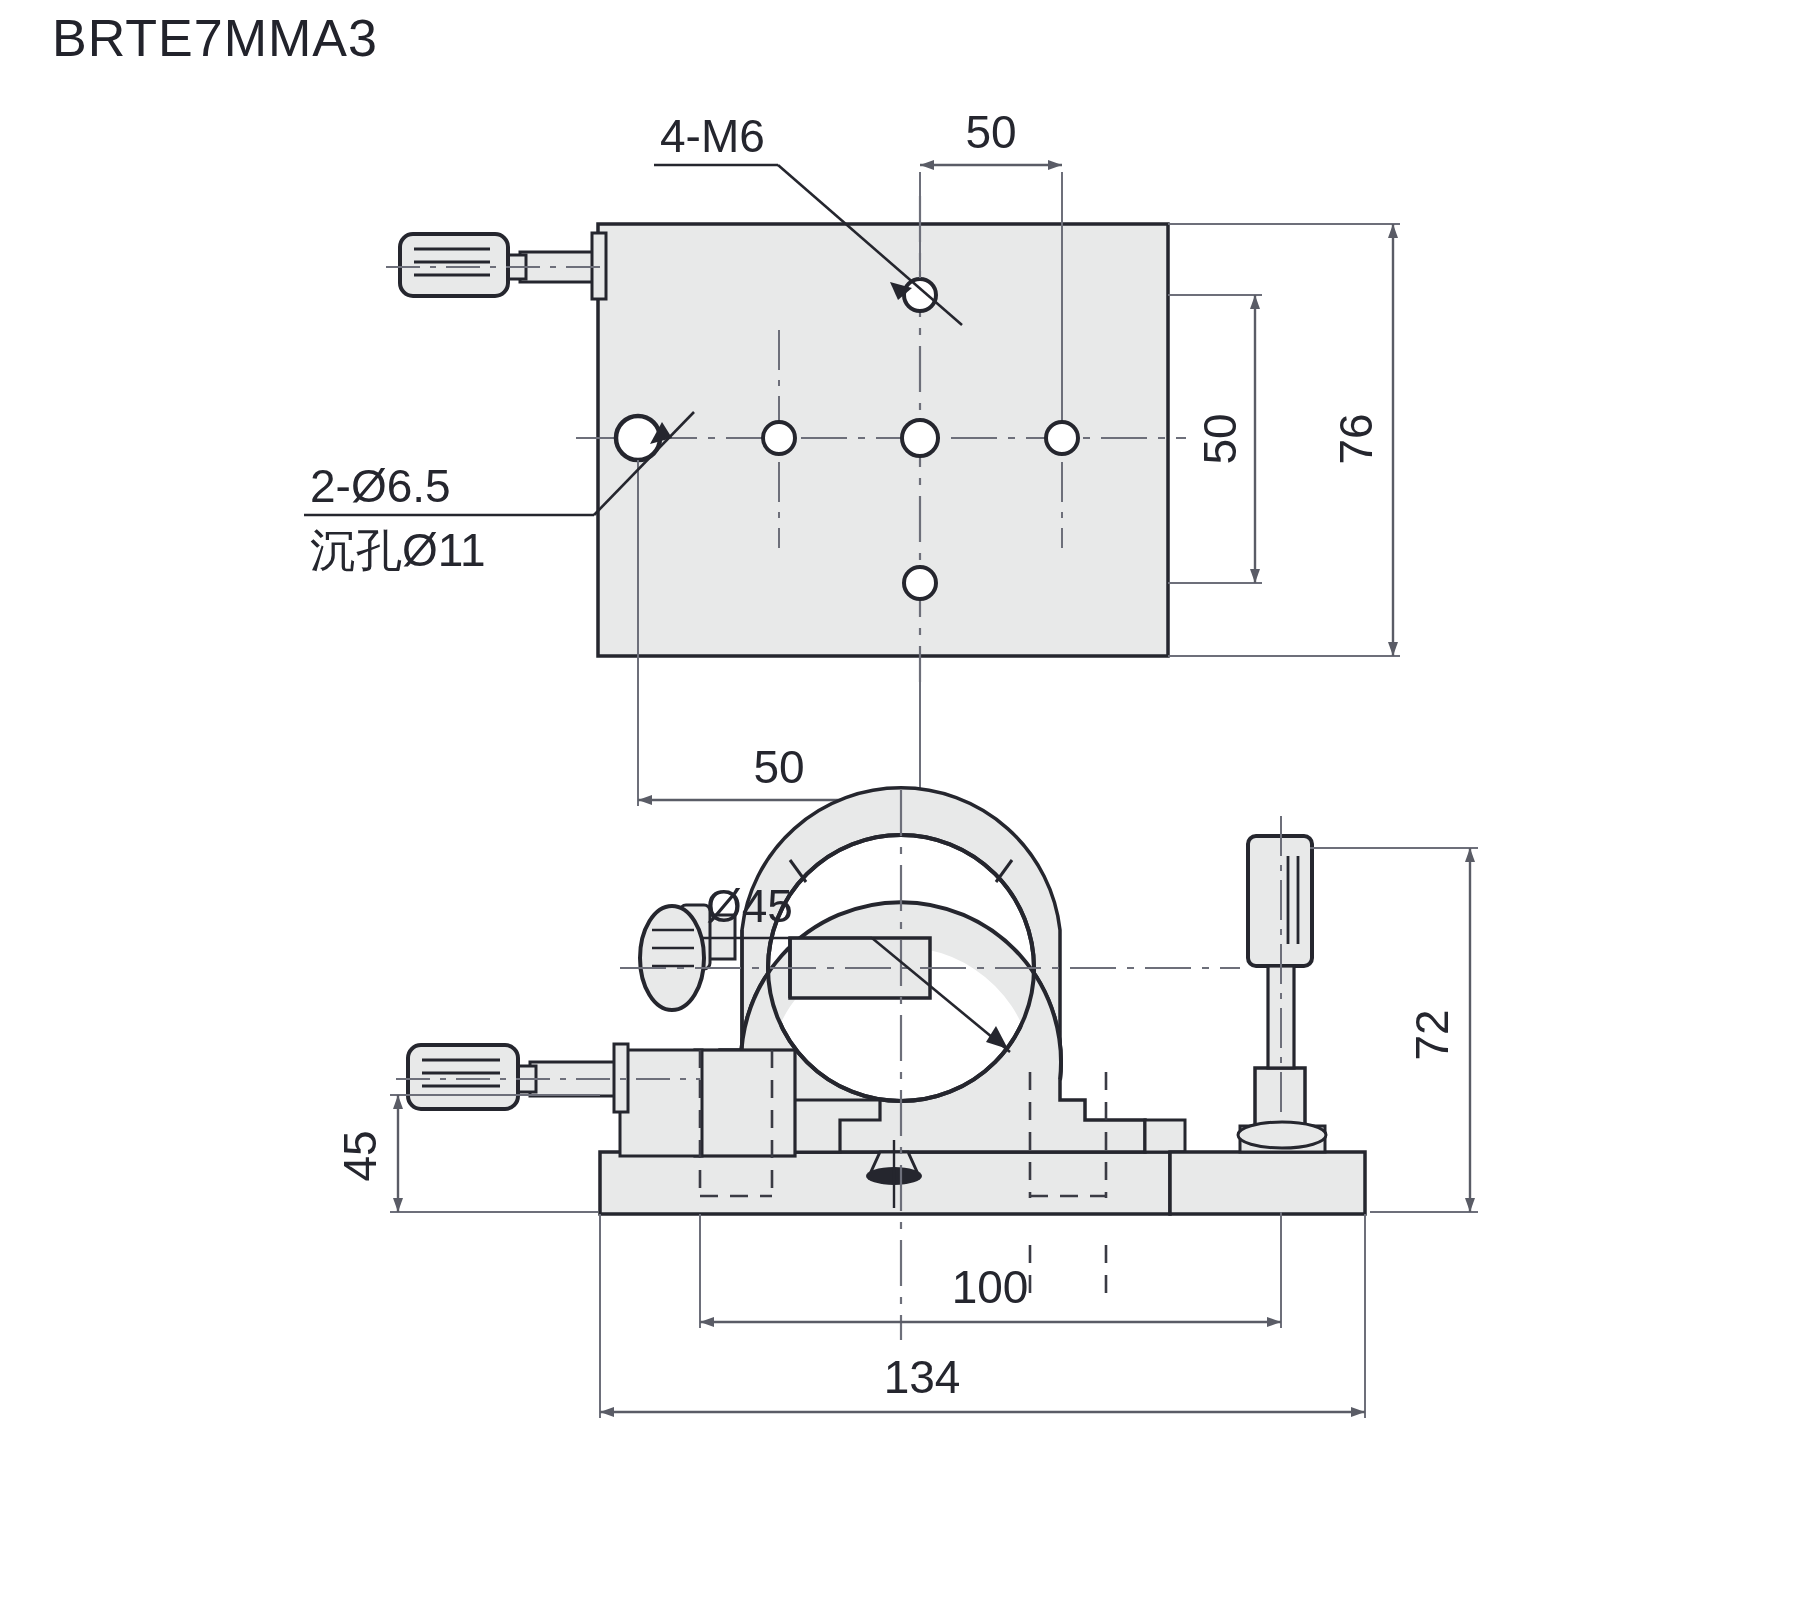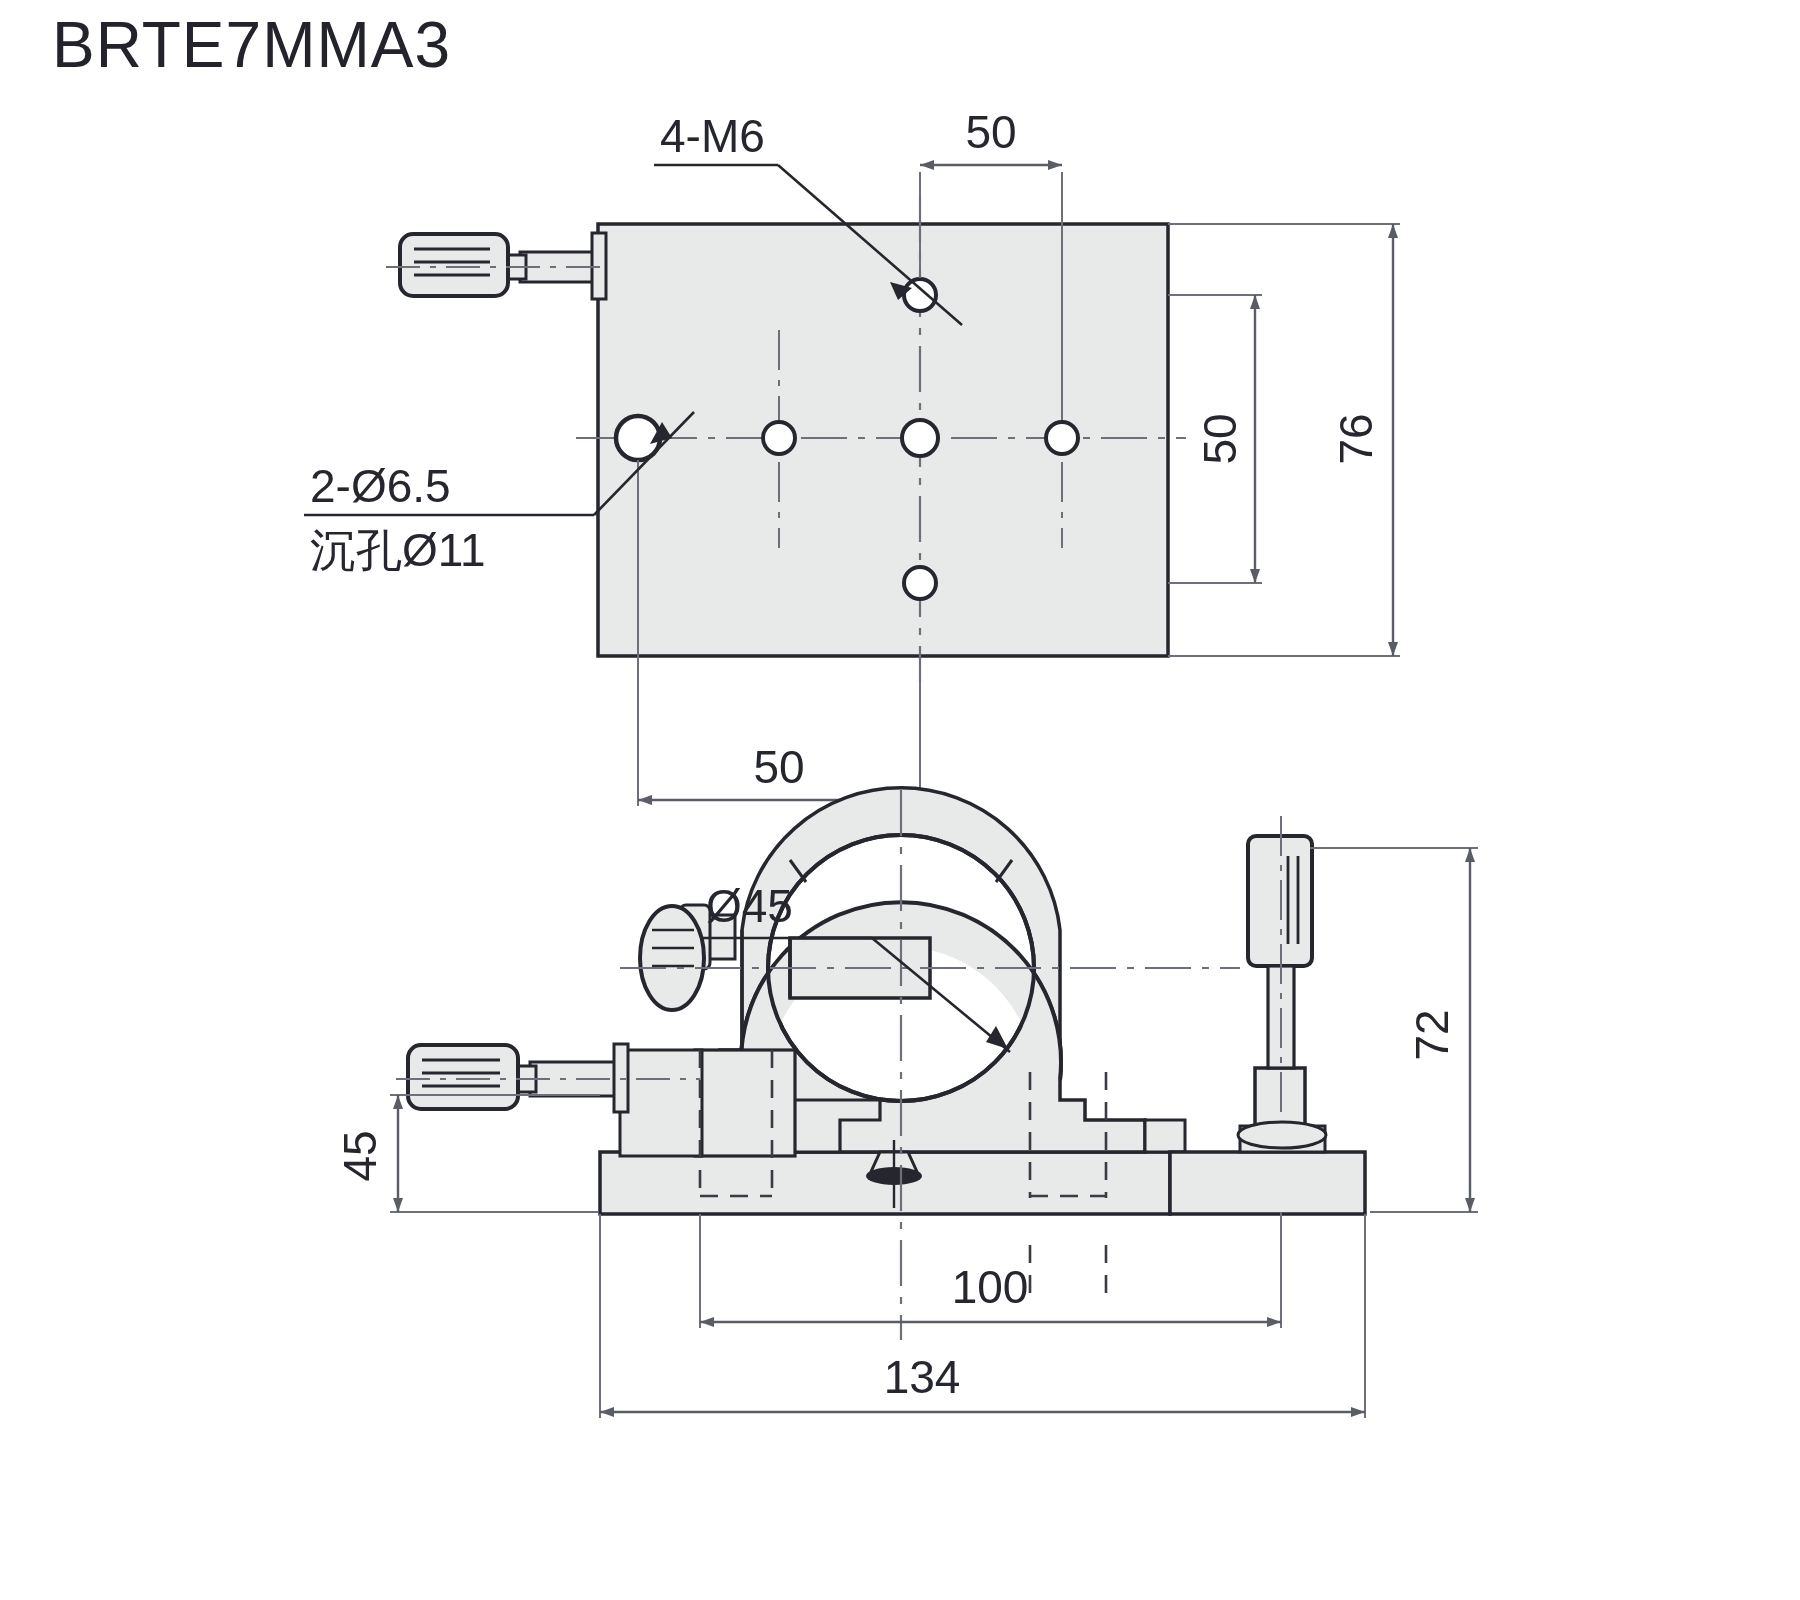--- a/index.html
+++ b/index.html
@@ -1,18 +1,18 @@
 <!DOCTYPE html>
 <html><head>
 <meta charset="utf-8">
 <style>
   html,body{margin:0;padding:0;background:#ffffff;}
   body{width:1800px;height:1600px;font-family:"Liberation Sans",sans-serif;color:#25262e;overflow:hidden;position:relative;}
   #stage{position:relative;width:1800px;height:1600px;background:#fff;}
-  #title{position:absolute;left:52px;top:8px;font-size:64px;letter-spacing:1px;font-weight:400;color:#22232b;white-space:nowrap;}
+  #title{position:absolute;left:52px;top:8px;font-size:52px;letter-spacing:1px;font-weight:400;color:#22232b;white-space:nowrap;}
   svg{position:absolute;left:0;top:0;width:1800px;height:1600px;}
   .lbl{font-family:"Liberation Sans",sans-serif;fill:#25262e;font-size:44px;}
   .lbl-lg{font-size:46px;}
 </style>
 </head>
 <body>
 
 <div id="stage">
 
   <div id="title">BRTE7MMA3</div>

